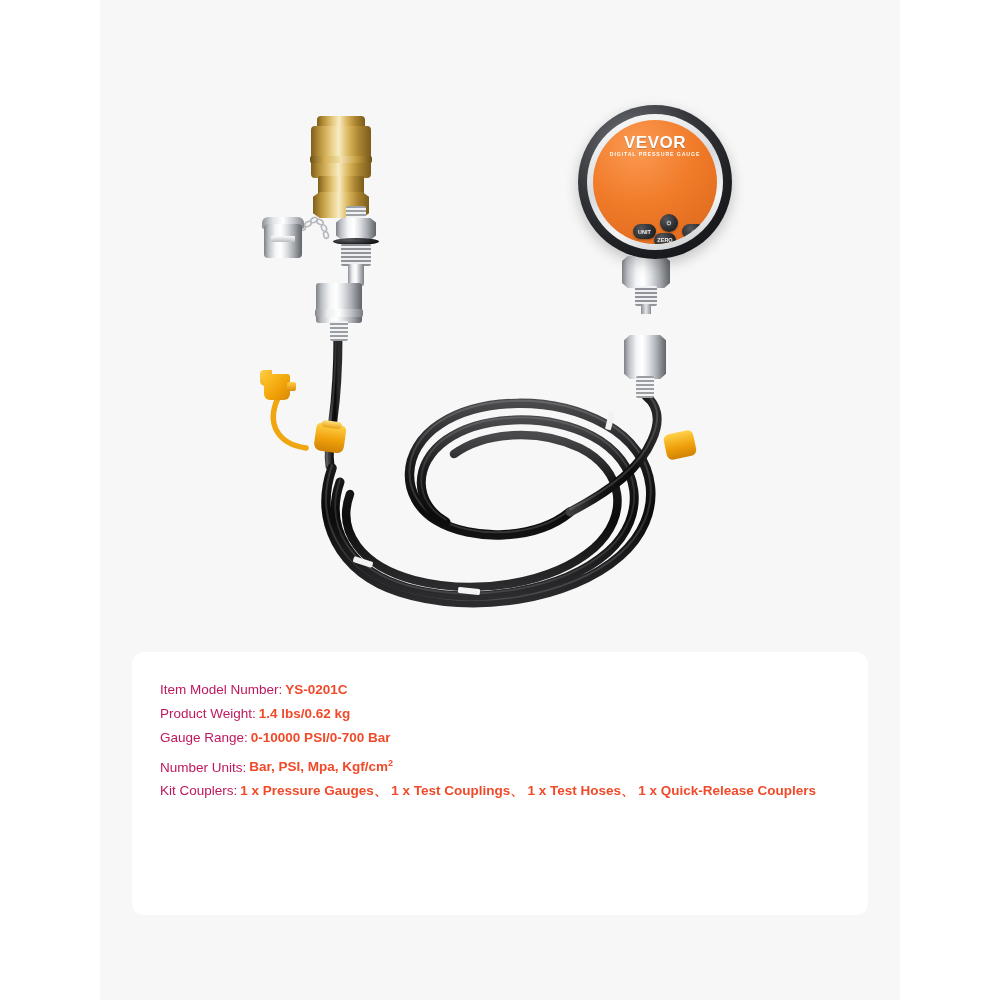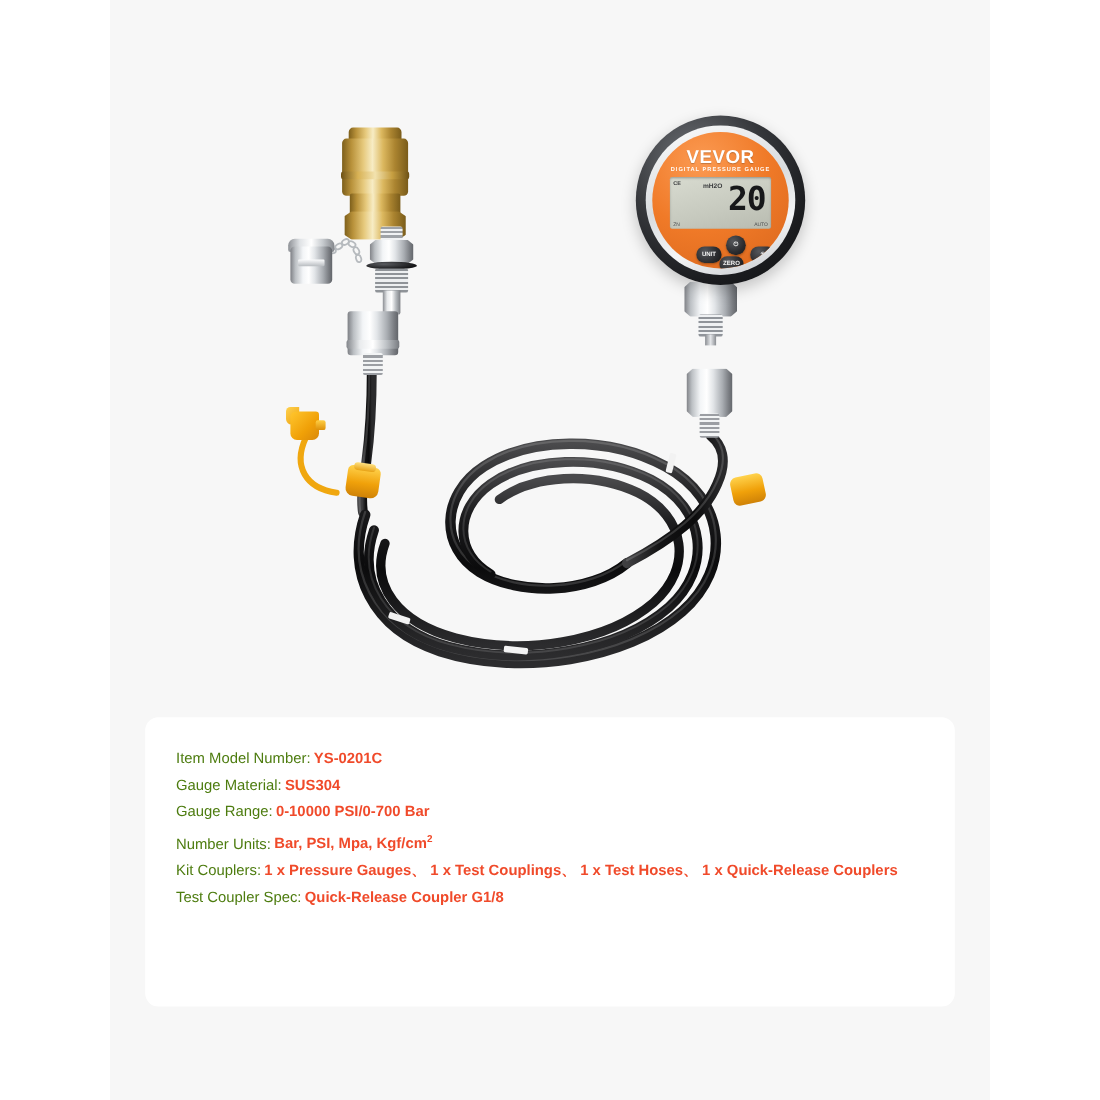--- a/index.html
+++ b/index.html
@@ -252,21 +252,21 @@
 
   
   .spec-card {
     position: absolute; left: 132px; top: 652px; width: 736px; height: 263px;
     background: #ffffff; border-radius: 12px;
   }
   .spec-list { position: absolute; left: 28px; top: 26px; right: 18px; }
   .spec-row {
     font-size: 13.5px; color: #2b2b2b; line-height: 24.2px; white-space: nowrap;
   }
-  .spec-label { color: #4d7c0f; text-align: right; }
+  .spec-label { color: #be185d; text-align: right; }
   .spec-val { color: #f04a2a; font-weight: 700; margin-left: 3px; }
   .sep { color: #f04a2a; font-weight: 700; }
   sup { font-size: 9px; }
 </style>
 </head>
 <body>
 
 <div id="page">
 
   <div class="panel"></div>
@@ -371,40 +371,32 @@
     <div class="g-hex2 chrome"></div>
     <div class="g-ferrule"></div>
 
     <div class="gauge">
       <div class="gauge-ring"></div>
       <div class="gauge-ring2"></div>
       <div class="gauge-face">
         <div class="brand">VEVOR</div>
         <div class="brand-sub">DIGITAL PRESSURE GAUGE</div>
 
-        <div class="lcd">
-          <div class="lcd-tl">CE</div>
-          <div class="lcd-unit">mH2O</div>
-          <div class="lcd-val">20</div>
-          <div class="lcd-bl">ZN</div>
-          <div class="lcd-br">AUTO</div>
-        </div>
 
         <div class="btn btn-power">⏻</div>
         <div class="btn btn-unit">UNIT</div>
         <div class="btn btn-light">☀</div>
         <div class="btn btn-zero">ZERO</div>
       </div>
     </div>
   </div>
 
   <div class="spec-card">
     <div class="spec-list" id="spec-list">
         <div class="spec-row"><span class="spec-label">Item Model Number:</span><span class="spec-val">YS-0201C</span></div>
-        <div class="spec-row"><span class="spec-label">Gauge Material:</span><span class="spec-val">SUS304</span></div>
+        <div class="spec-row"><span class="spec-label">Product Weight:</span><span class="spec-val">1.4 lbs/0.62 kg</span></div>
         <div class="spec-row"><span class="spec-label">Gauge Range:</span><span class="spec-val">0-10000 PSI/0-700 Bar</span></div>
         <div class="spec-row"><span class="spec-label">Number Units:</span><span class="spec-val">Bar, PSI, Mpa, Kgf/cm<sup>2</sup></span></div>
         <div class="spec-row"><span class="spec-label">Kit Couplers:</span><span class="spec-val">1 x Pressure Gauges<span class="sep">、 </span>1 x Test Couplings<span class="sep">、 </span>1 x Test Hoses<span class="sep">、 </span>1 x Quick-Release Couplers</span></div>
-        <div class="spec-row"><span class="spec-label">Test Coupler Spec:</span><span class="spec-val">Quick-Release Coupler G1/8</span></div>
       </div>
   </div>
 
 </div>
 
 </body></html>

